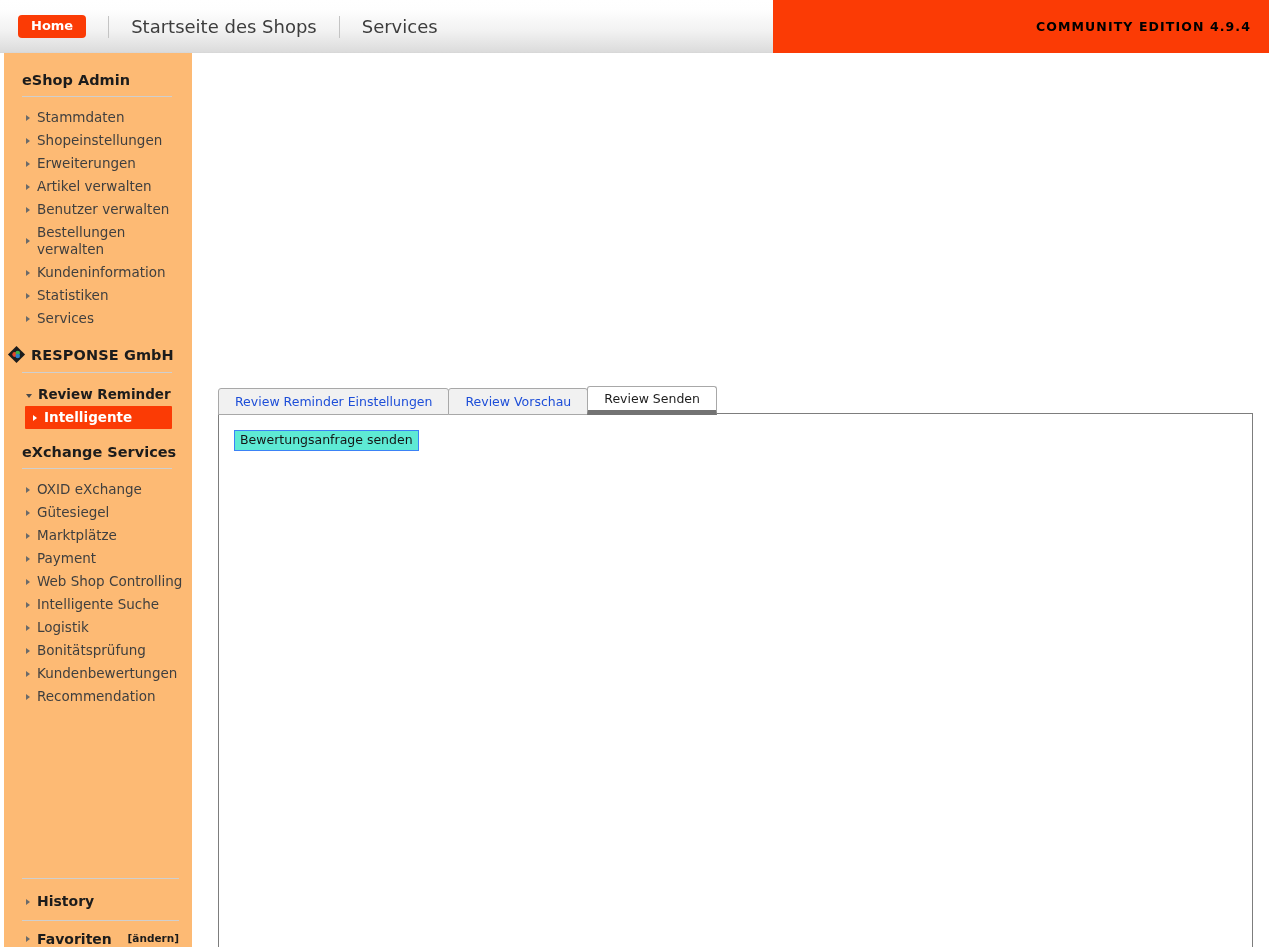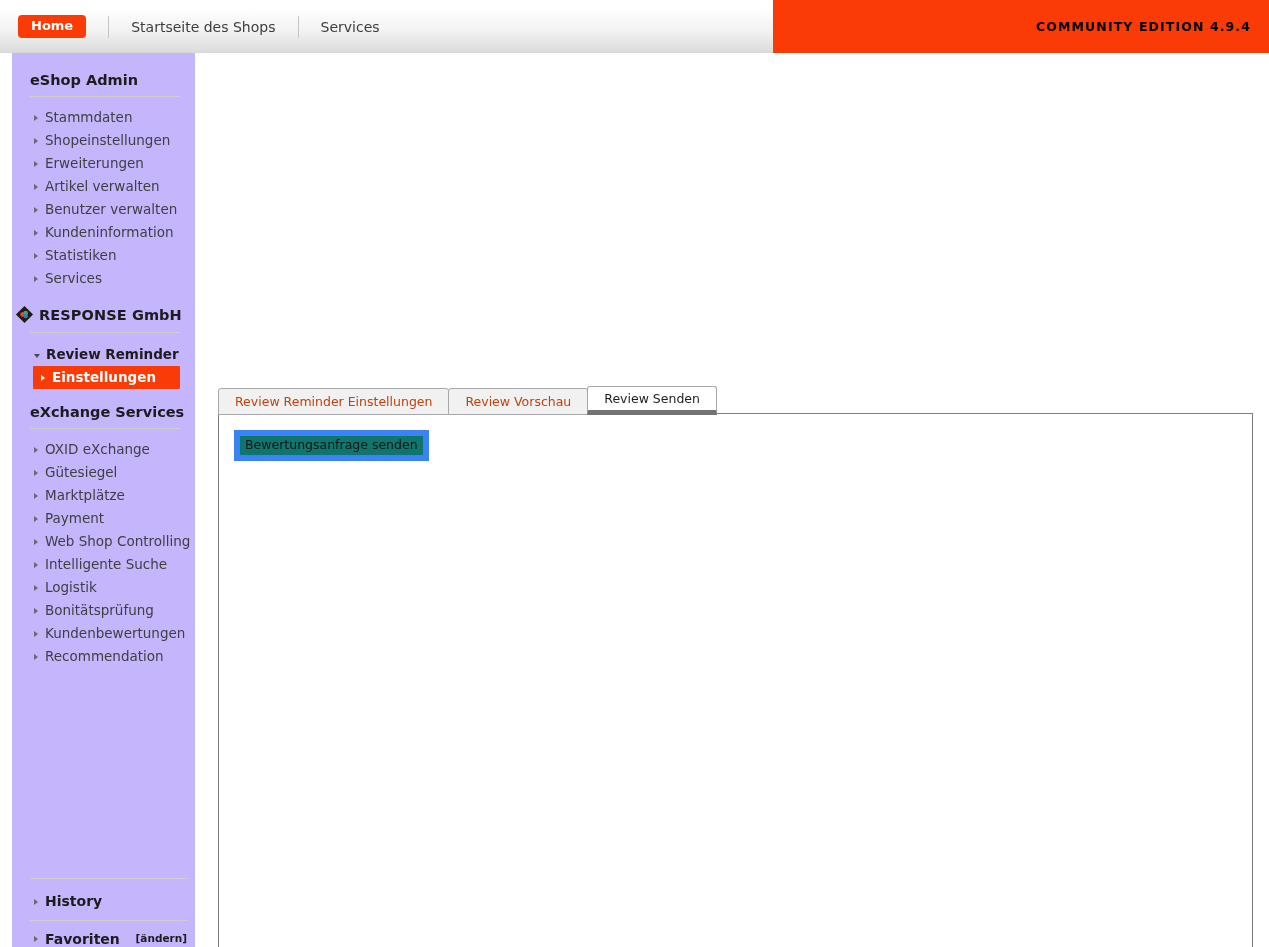--- a/index.html
+++ b/index.html
@@ -31,21 +31,21 @@
     border-radius: 4px;
     line-height: 14px;
     cursor: pointer;
   }
   .nav-sep {
     width: 1px; height: 22px;
     background: #c4c4c4;
     margin: 0 22px;
   }
   .nav-link {
-    font-size: 14px;
+    font-size: 18px;
     color: #3d3d3d;
     cursor: pointer;
     white-space: nowrap;
   }
   #edition-block {
     position: absolute; top: 0; right: 0;
     width: 496px; height: 53px;
     background: #fb3b05;
   }
   #edition-label {
@@ -53,23 +53,23 @@
     right: 18px; top: 19px;
     color: #000000;
     font-size: 12.5px;
     font-weight: bold;
     letter-spacing: 1.1px;
   }
 
   
   #sidebar {
     position: absolute;
-    top: 53px; left: 12px;
+    top: 53px; left: 4px;
     width: 188px; height: 894px;
-    background: #c4b5fd;
+    background: #fdba74;
   }
   .section-title {
     font-size: 14.5px;
     font-weight: bold;
     color: #1c1c1c;
     padding: 0 0 0 18px;
     white-space: nowrap;
   }
   .section-rule {
     height: 1px;
@@ -147,21 +147,21 @@
     height: 28px;
     z-index: 3;
   }
   .tab {
     height: 27px;
     padding: 0 16px;
     display: flex; align-items: center;
     font-size: 12.5px;
     border: 1px solid #a8a8a8;
     background: #f1f1f1;
-    color: #c2410c;
+    color: #1d4ed8;
     border-radius: 3px 3px 0 0;
     margin-right: -1px;
     cursor: pointer;
     white-space: nowrap;
   }
   .tab.active {
     background: #ffffff;
     color: #1c1c1c;
     border-bottom: 5px solid #737373;
     height: 29px;
@@ -175,22 +175,22 @@
     border: 1px solid #7d7d7d;
     background: #ffffff;
     z-index: 1;
   }
   #send-button {
     position: absolute;
     left: 15px; top: 16px;
     font-family: "DejaVu Sans", sans-serif;
     font-size: 12.5px;
     color: #151515;
-    background: #0f766e;
-    border: 6px solid #3b82f6;
+    background: #5eead4;
+    border: 1px solid #3b82f6;
     padding: 1px 5px 2px 5px;
     line-height: 16px;
     cursor: pointer;
   }
 </style>
 </head>
 <body>
 
 <div id="header">
   <div id="header-nav">
@@ -225,20 +225,24 @@
       <span class="tri"></span>
       <span class="label">Erweiterungen</span>
     </div>
     <div class="menu-item">
       <span class="tri"></span>
       <span class="label">Artikel verwalten</span>
     </div>
     <div class="menu-item">
       <span class="tri"></span>
       <span class="label">Benutzer verwalten</span>
+    </div>
+    <div class="menu-item">
+      <span class="tri" style="margin-top:14px"></span>
+      <span class="label" style="max-width:120px">Bestellungen verwalten</span>
     </div>
     <div class="menu-item">
       <span class="tri"></span>
       <span class="label">Kundeninformation</span>
     </div>
     <div class="menu-item">
       <span class="tri"></span>
       <span class="label">Statistiken</span>
     </div>
     <div class="menu-item">
@@ -259,21 +263,21 @@
   </div>
   <div class="section-rule"></div>
   <div style="height:10px"></div>
 
   <div class="menu-item strong">
     <span class="tri-down"></span>
     <span class="label">Review Reminder</span>
   </div>
   <div class="menu-item active">
     <span class="tri"></span>
-    <span class="label">Einstellungen</span>
+    <span class="label">Intelligente</span>
   </div>
 
   <div style="height:15px"></div>
   <div class="section-title">eXchange Services</div>
   <div class="section-rule"></div>
   <div style="height:9px"></div>
 
   <div id="ecommerce-menu">
     <div class="menu-item">
       <span class="tri"></span>

